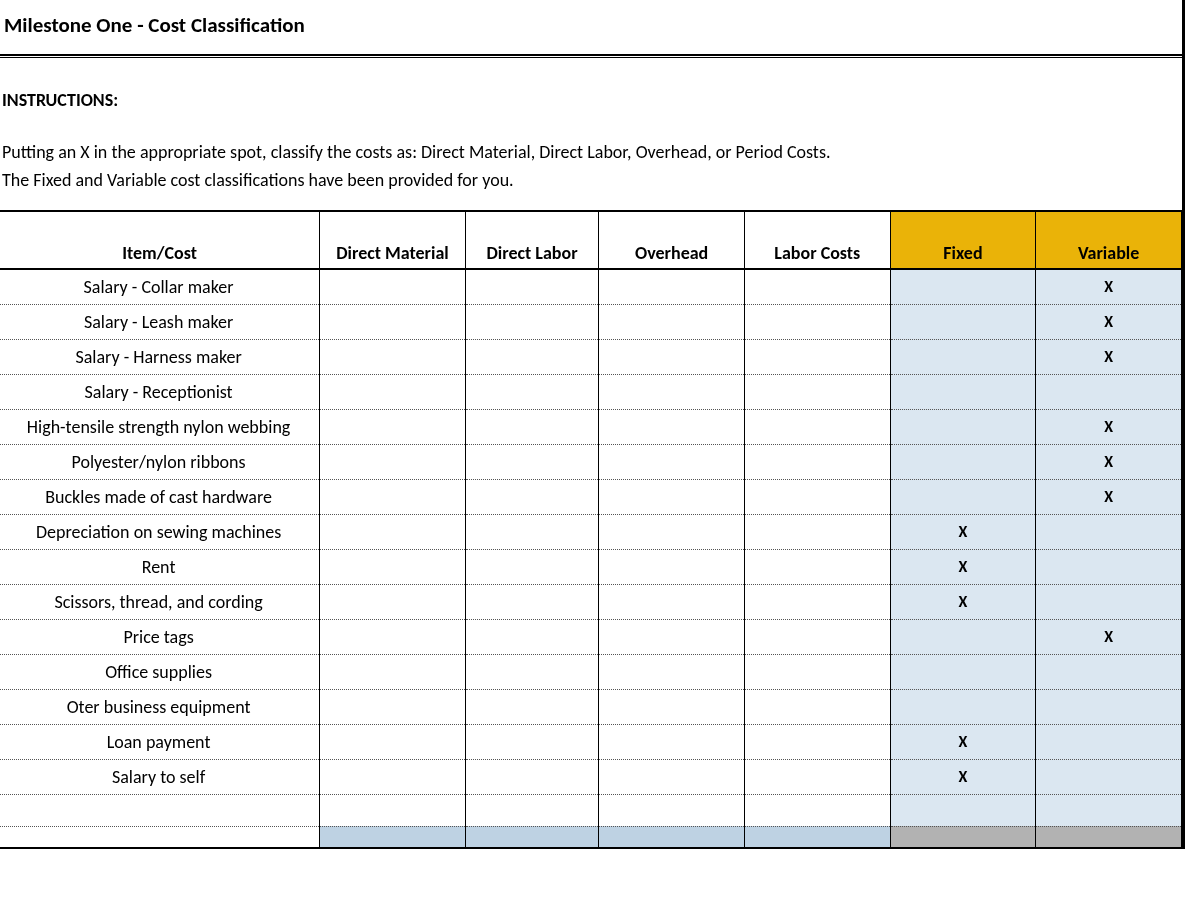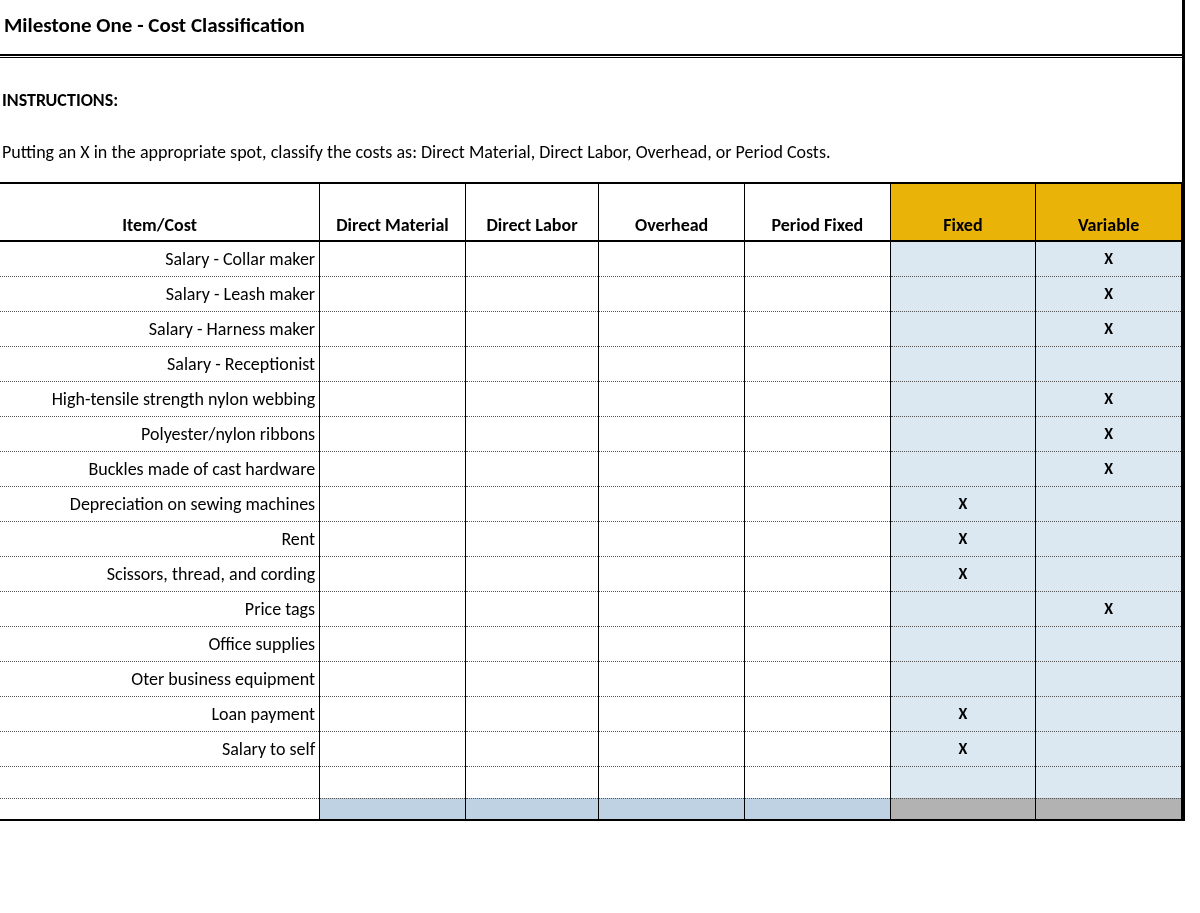--- a/index.html
+++ b/index.html
@@ -65,21 +65,21 @@
     vertical-align: middle;
     padding: 2px 4px;
     border-left: 1px solid #000;
     border-right: 1px solid #000;
     border-top: 1px dotted #555;
     border-bottom: 1px dotted #555;
     text-align: center;
     background: #fff;
   }
   td.item-cell {
-    text-align: right;
+    text-align: center;
     border-left: none;
     padding-left: 2px;
     margin-left: 6px;
   }
   td.shaded {
     background: #dbe7f1;
   }
   td.x-mark {
     font-weight: bold;
     font-size: 16px;
@@ -113,39 +113,40 @@
 
 <div class="container">
 
   <div class="title">Milestone One - Cost Classification</div>
 
   <div class="thick-divider"></div>
 
   <div class="instructions-block">
     <div class="instructions-label">INSTRUCTIONS:</div>
     <div>Putting an X in the appropriate spot, classify the costs as:  Direct Material, Direct Labor, Overhead, or Period Costs.</div>
+    <div>The Fixed and Variable cost classifications have been provided for you.</div>
   </div>
 
   <table>
     <colgroup>
       <col class="col-item">
         <col class="col-dm">
         <col class="col-dl">
         <col class="col-oh">
         <col class="col-pc">
         <col class="col-fx">
         <col class="col-vr">
     </colgroup>
     <thead>
       <tr>
         <th class="item-head">Item/Cost</th>
         <th>Direct Material</th>
         <th>Direct Labor</th>
         <th>Overhead</th>
-        <th>Period Fixed</th>
+        <th>Labor Costs</th>
         <th class="fixed-head">Fixed</th>
         <th class="variable-head">Variable</th>
       </tr>
     </thead>
     <tbody id="table-body">
 
     <tr>
           <td class="item-cell">Salary - Collar maker</td>
           <td class="x-mark"></td>
           <td class="x-mark"></td>

